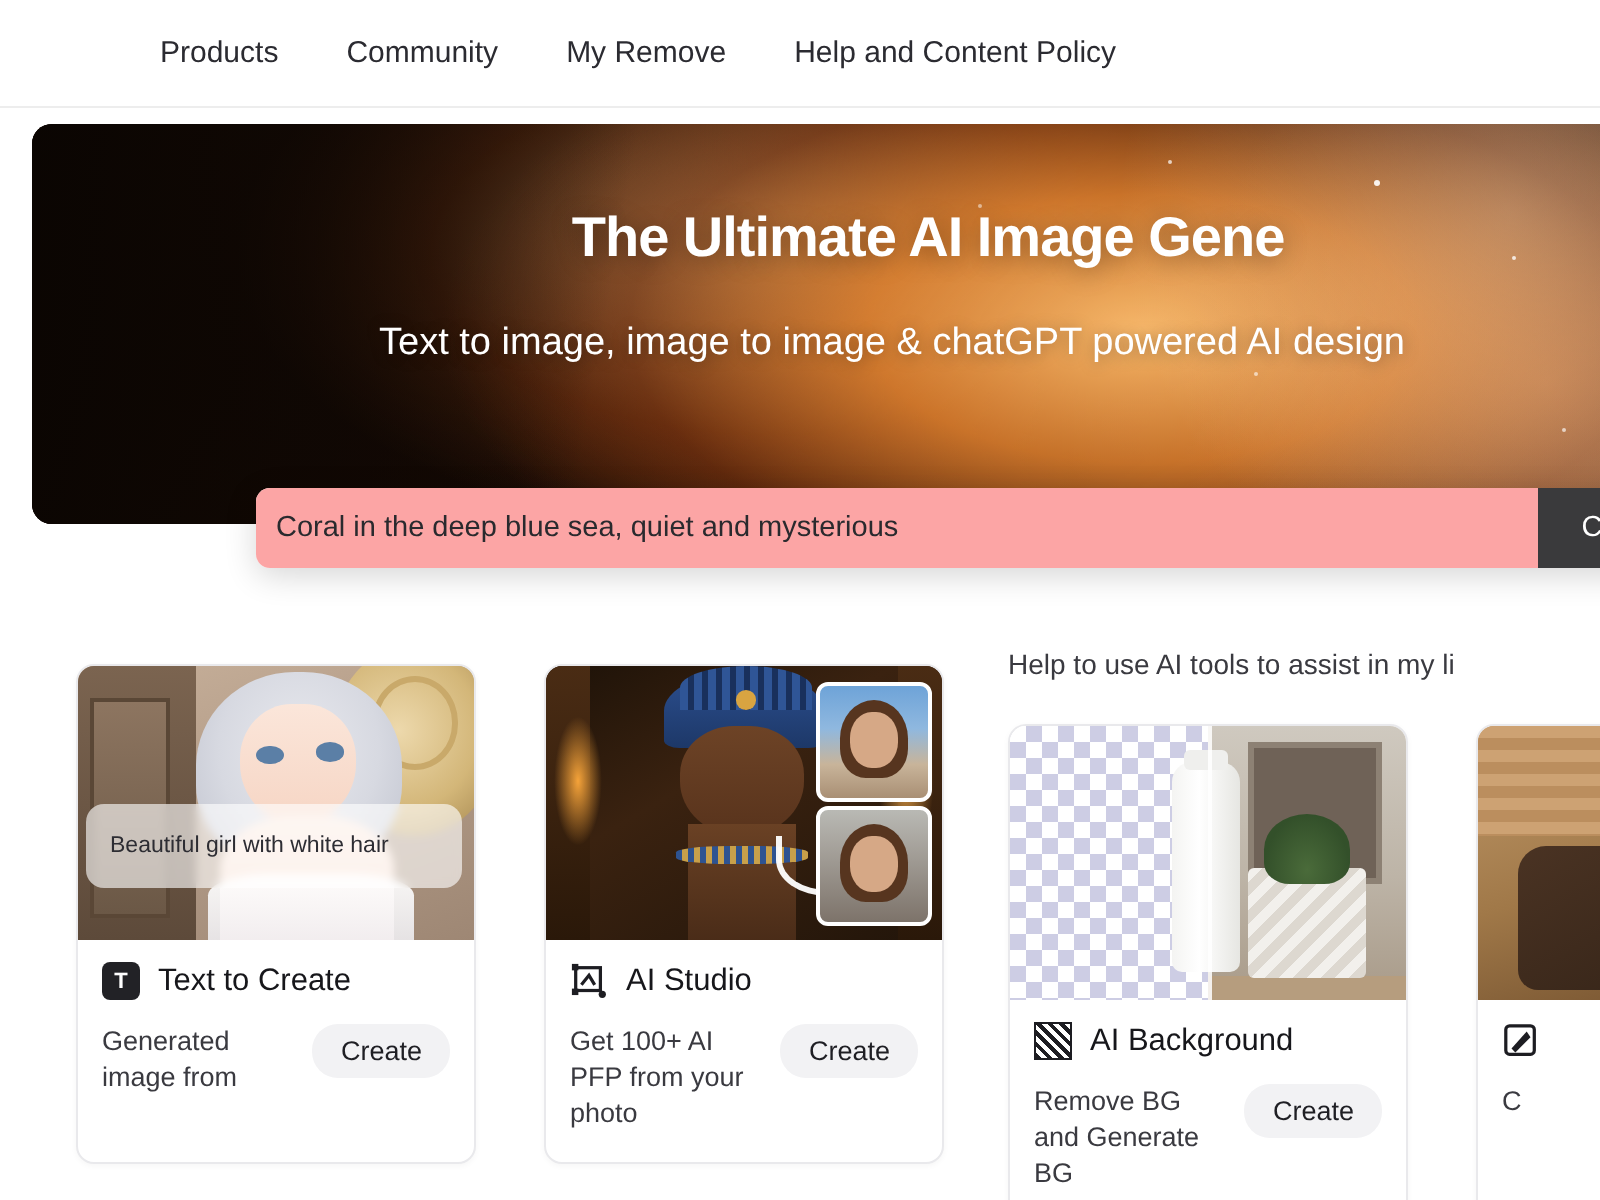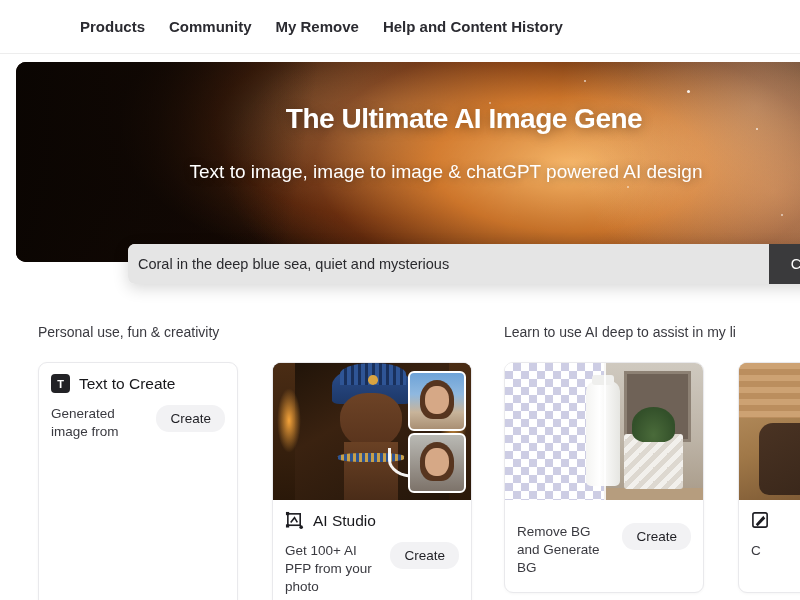--- a/index.html
+++ b/index.html
@@ -20,24 +20,24 @@
     padding-left:22px;
     position:relative;
     white-space:nowrap;
   }
   .logo-wrap{ display:flex; align-items:center; gap:9px; flex:0 0 auto; }
   .logo-mark{ width:40px; height:30px; position:relative; flex:0 0 auto; }
   .logo-text{
     font-size:20px; font-weight:800; letter-spacing:-0.4px;
     color:#16161a;
   }
-  .nav-links{ display:flex; align-items:flex-end; flex:0 0 auto;font-weight:bold; }
+  .nav-links{ display:flex; align-items:flex-end; flex:0 0 auto; }
   .nav-link{
     font-size:15px; color:#2b2b31;
-    padding:0 0 0 0; margin-left:24px;
+    padding:0 0 0 0; margin-left:34px;
     cursor:pointer;
   }
   .nav-link:first-child{ margin-left:58px; }
 
   
   .hero{
     position:relative;
     margin:8px 0 0 16px;
     width:860px; height:200px;
     border-radius:10px;
@@ -85,21 +85,21 @@
     position:absolute; left:128px; top:244px;
     width:700px; height:40px;
     display:flex; align-items:stretch;
     border-radius:7px; overflow:hidden;
     box-shadow:0 4px 16px rgba(0,0,0,.16);
     background:#fff;
   }
   .search-input{
     flex:1 1 auto;
     border:none; outline:none;
-    background:#e5e5e5;
+    background:#fca5a5;
     font-family:"Liberation Sans", sans-serif;
     font-size:14.5px; color:#2a2a2e;
     padding:0 10px;
   }
   .create-btn{
     flex:0 0 auto;
     background:#3a3a3c; color:#fff;
     border:none; cursor:pointer;
     font-family:"Liberation Sans", sans-serif;
     font-size:14.5px;
@@ -259,21 +259,21 @@
 </style>
 </head>
 <body>
 
 <div class="navbar">
 
   <div class="nav-links">
     <span class="nav-link">Products</span>
     <span class="nav-link">Community</span>
     <span class="nav-link">My Remove</span>
-    <span class="nav-link">Help and Content History</span>
+    <span class="nav-link">Help and Content Policy</span>
 
   </div>
 </div>
 
 <div class="hero">
   <div class="hero-bg">
     <div class="neb1"></div>
     <div class="neb2"></div>
     <div class="stars">
       <i class="star" style="left:78%;top:14%;width:3px;height:3px;opacity:.9"></i>
@@ -293,25 +293,39 @@
 </div>
 
 <div class="search-row">
   <input class="search-input" type="text" value="Coral in the deep blue sea, quiet and mysterious" style="">
   <button class="create-btn">Cr</button>
 </div>
 
 <div class="sections">
 
   <div class="section sec-enth">
-    <div class="sec-sub">Personal use, fun &amp; creativity</div>
 
     <div class="cards">
 
       <div class="card">
+        <div class="card-img">
+          <div class="art1">
+            <div class="a1-wall"></div>
+              <div class="a1-door"></div>
+            <div class="a1-gold"></div>
+              <div class="a1-gold2"></div>
+            <div class="a1-hair"></div>
+              <div class="a1-face"></div>
+            <div class="a1-eye l"></div>
+              <div class="a1-eye r"></div>
+            <div class="a1-body"></div>
+              <div class="a1-dress"></div>
+          </div>
+          <div class="prompt-chip">Beautiful girl with white hair</div>
+        </div>
         <div class="card-body">
           <div class="card-head">
             <span class="ic-t">T</span>
             <span class="card-title">Text to Create</span>
           </div>
           <div class="card-foot">
             <div class="card-desc">Generated image from</div>
             <button class="card-create">Create</button>
           </div>
         </div>
@@ -360,39 +374,43 @@
             <div class="card-desc">Get 100+ AI PFP from your photo</div>
             <button class="card-create">Create</button>
           </div>
         </div>
       </div>
 
     </div>
   </div>
 
   <div class="section sec-pro">
-    <div class="sec-sub">Learn to use AI deep to assist in my li</div>
+    <div class="sec-sub">Help to use AI tools to assist in my li</div>
 
     <div class="cards">
 
       <div class="card">
         <div class="card-img">
           <div class="art3">
             <div class="checker"></div>
             <div class="photo"></div>
             <div class="ph-frame"></div>
             <div class="a3-shelf"></div>
             <div class="a3-pot"></div>
               <div class="a3-plant"></div>
             <div class="a3-bottle"></div>
               <div class="a3-cap"></div>
             <div class="a3-split"></div>
           </div>
         </div>
         <div class="card-body">
+          <div class="card-head">
+            <span class="ic-hatch"></span>
+            <span class="card-title">AI Background</span>
+          </div>
           <div class="card-foot">
             <div class="card-desc">Remove BG and Generate BG</div>
             <button class="card-create">Create</button>
           </div>
         </div>
       </div>
 
       <div class="card">
         <div class="card-img">
           <div class="art4">

